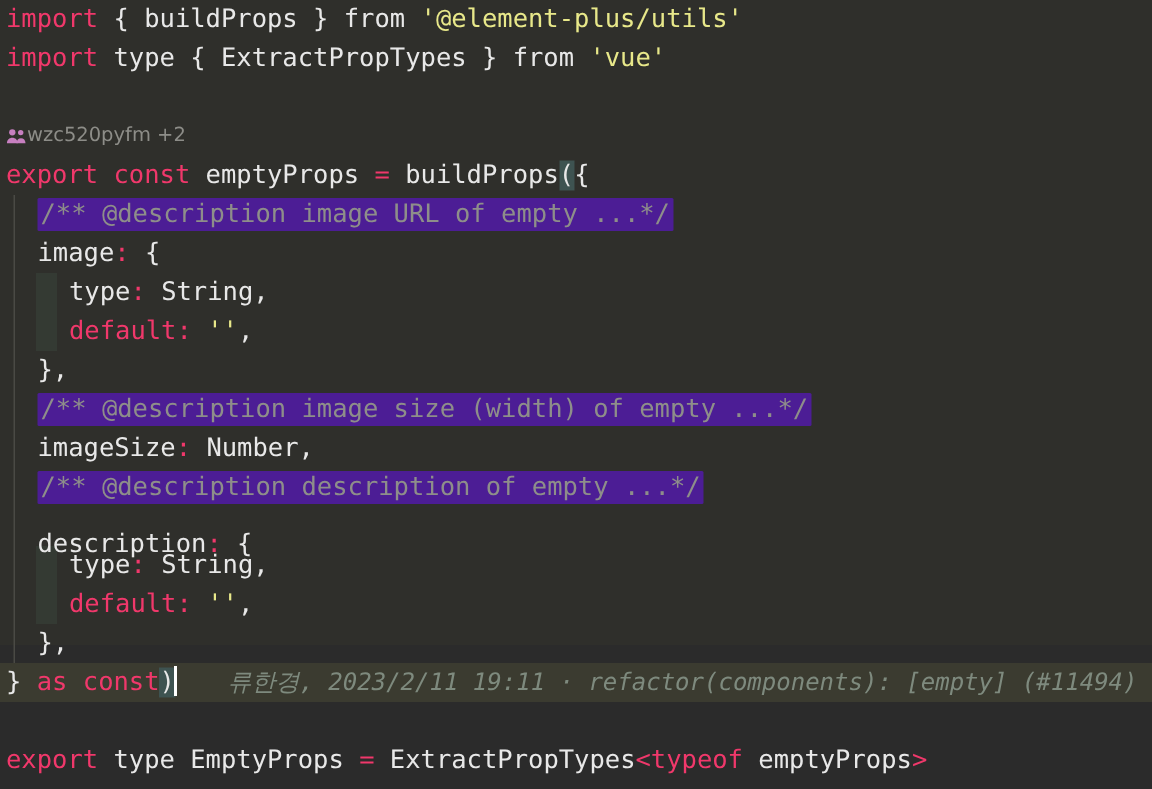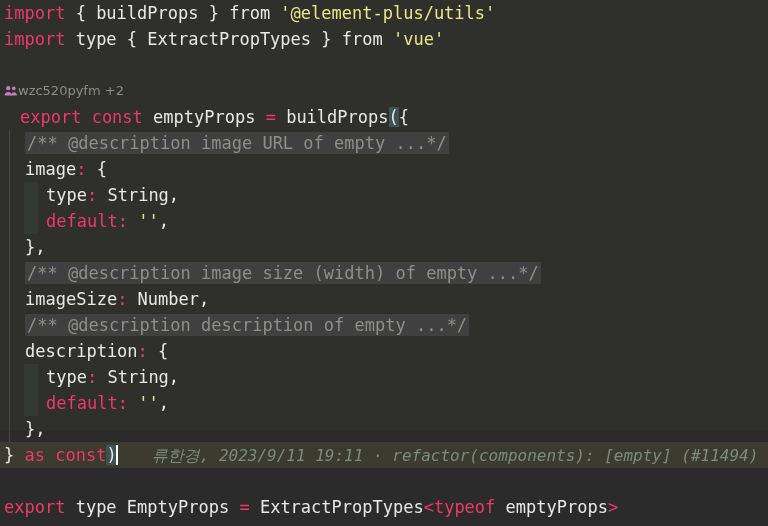--- a/index.html
+++ b/index.html
@@ -61,21 +61,21 @@
   }
 
   
   .kw        { color: #f0386b; }
   .plain     { color: #e8e8e8; }
   .str       { color: #e8e88a; }
   .colon     { color: #f0386b; }
 
   
   .fold {
-    background: #404040;
+    background: #4c1d95;
     color: #8e8e8a;
     padding: 1px 2px;
     border-radius: 1px;
   }
 
   
   .brkt {
     background: #3e5351;
   }
 
@@ -127,34 +127,34 @@
       <div class="guide guide-line" style="left: 9px; top: 130px; width: 1px; height: 312px;"></div>
       <div class="guide guide-block" style="left: 24px; top: 182px; width: 14px; height: 52px;"></div>
       <div class="guide guide-block" style="left: 24px; top: 364px; width: 14px; height: 52px;"></div>
     </div>
 
   <div id="lines">
       <div class="line" style="top: 0px;"><span class="code" style="padding-left: 0px;"><span class="kw">import</span><span class="plain"> { buildProps } from </span><span class="str">'@element-plus/utils'</span></span></div>
       <div class="line" style="top: 26px;"><span class="code" style="padding-left: 0px;"><span class="kw">import</span><span class="plain"> type { ExtractPropTypes } from </span><span class="str">'vue'</span></span></div>
       <div class="line" style="top: 52px;"><span class="code" style="padding-left: 0px;"></span></div>
       <div class="line" style="top: 78px;"><span class="code" style="padding-left: 0px;"></span></div>
-      <div class="line" style="top: 104px; margin-left: 16px;"><span class="code" style="padding-left: 0px;"><span class="kw">export const</span><span class="plain"> emptyProps </span><span class="kw">=</span><span class="plain"> buildProps</span><span class="brkt">(</span><span class="plain">{</span></span></div>
+      <div class="line" style="top: 104px;"><span class="code" style="padding-left: 0px;"><span class="kw">export const</span><span class="plain"> emptyProps </span><span class="kw">=</span><span class="plain"> buildProps</span><span class="brkt">(</span><span class="plain">{</span></span></div>
       <div class="line" style="top: 130px;"><span class="code" style="padding-left: 21px;"><span class="fold">/** @description image URL of empty ...*/</span></span></div>
       <div class="line" style="top: 156px;"><span class="code" style="padding-left: 21px;"><span class="plain">image</span><span class="colon">:</span><span class="plain"> {</span></span></div>
       <div class="line" style="top: 182px;"><span class="code" style="padding-left: 42px;"><span class="plain">type</span><span class="colon">:</span><span class="plain"> String,</span></span></div>
       <div class="line" style="top: 208px;"><span class="code" style="padding-left: 42px;"><span class="kw">default</span><span class="colon">:</span><span class="plain"> </span><span class="str">''</span><span class="plain">,</span></span></div>
       <div class="line" style="top: 234px;"><span class="code" style="padding-left: 21px;"><span class="plain">},</span></span></div>
       <div class="line" style="top: 260px;"><span class="code" style="padding-left: 21px;"><span class="fold">/** @description image size (width) of empty ...*/</span></span></div>
       <div class="line" style="top: 286px;"><span class="code" style="padding-left: 21px; text-align: center;"><span class="plain">imageSize</span><span class="colon">:</span><span class="plain"> Number,</span></span></div>
       <div class="line" style="top: 312px;"><span class="code" style="padding-left: 21px;"><span class="fold">/** @description description of empty ...*/</span></span></div>
-      <div class="line" style="top: 338px;"><span class="code" style="padding-left: 21px;"><span class="plain">description</span><span class="colon">:</span><span class="plain"> {</span></span></div>
+      <div class="line" style="top: 350px;"><span class="code" style="padding-left: 21px;"><span class="plain">description</span><span class="colon">:</span><span class="plain"> {</span></span></div>
       <div class="line" style="top: 364px;"><span class="code" style="padding-left: 42px;"><span class="plain">type</span><span class="colon">:</span><span class="plain"> String,</span></span></div>
       <div class="line" style="top: 390px;"><span class="code" style="padding-left: 42px;"><span class="kw">default</span><span class="colon">:</span><span class="plain"> </span><span class="str">''</span><span class="plain">,</span></span></div>
       <div class="line" style="top: 416px;"><span class="code" style="padding-left: 21px;"><span class="plain">},</span></span></div>
-      <div class="line line-current" style="top: 442px;"><span class="code" style="padding-left: 0px;"><span class="plain">} </span><span class="kw">as const</span><span class="brkt">)</span><span class="caret"></span></span><span class="blame">류한경, 2023/9/11 19:11 · refactor(components): [empty] (#11494)</span></div>
+      <div class="line line-current" style="top: 442px;"><span class="code" style="padding-left: 0px;"><span class="plain">} </span><span class="kw">as const</span><span class="brkt">)</span><span class="caret"></span></span><span class="blame">류한경, 2023/2/11 19:11 · refactor(components): [empty] (#11494)</span></div>
       <div class="line" style="top: 468px;"><span class="code" style="padding-left: 0px;"></span></div>
       <div class="line" style="top: 494px;"><span class="code" style="padding-left: 0px;"><span class="kw">export</span><span class="plain"> type EmptyProps </span><span class="kw">=</span><span class="plain"> ExtractPropTypes</span><span class="kw">&lt;typeof</span><span class="plain"> emptyProps</span><span class="kw">&gt;</span></span></div>
     </div>
 
 <div class="annot" style="top: 78px;">
       <span class="people-icon">
         <svg width="14" height="12" viewBox="0 0 14 12">
           <circle cx="4.2" cy="3.2" r="2.1" fill="#c77fc0"></circle>
           <circle cx="9.8" cy="3.4" r="1.8" fill="#c77fc0"></circle>
           <path d="M0.6 10.5c0-2.2 1.6-3.6 3.6-3.6s3.6 1.4 3.6 3.6z" fill="#c77fc0"></path>

